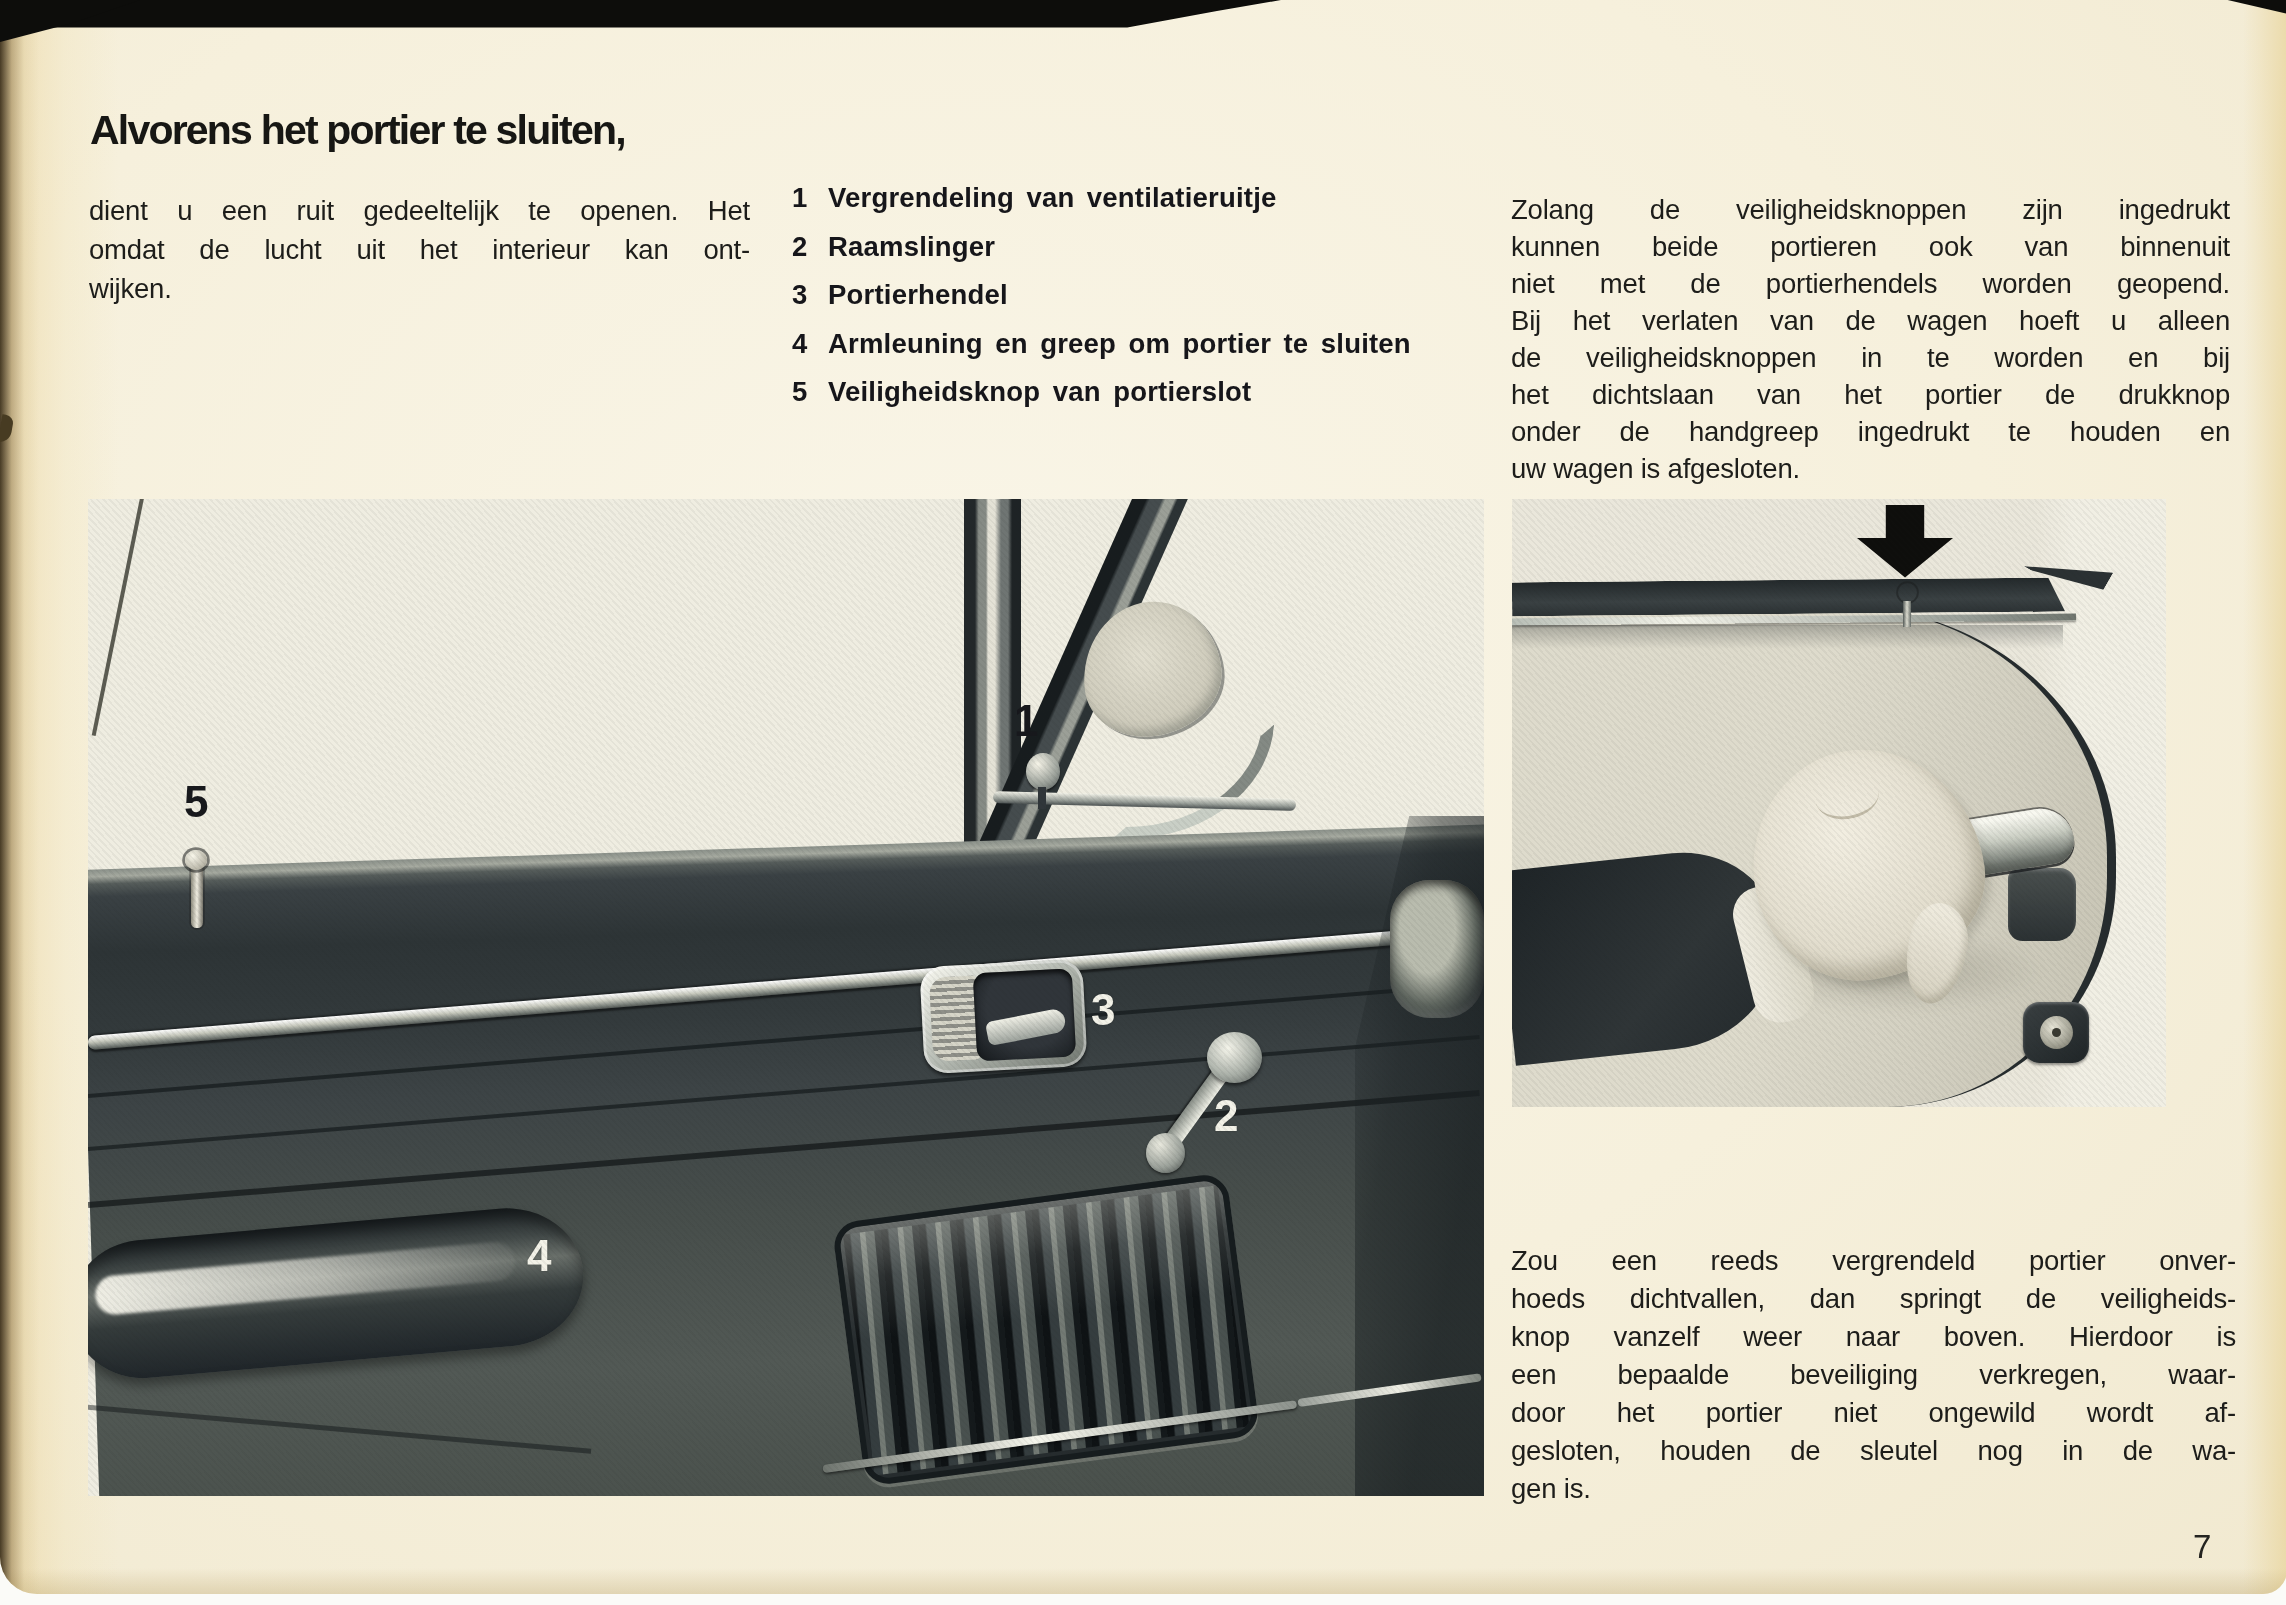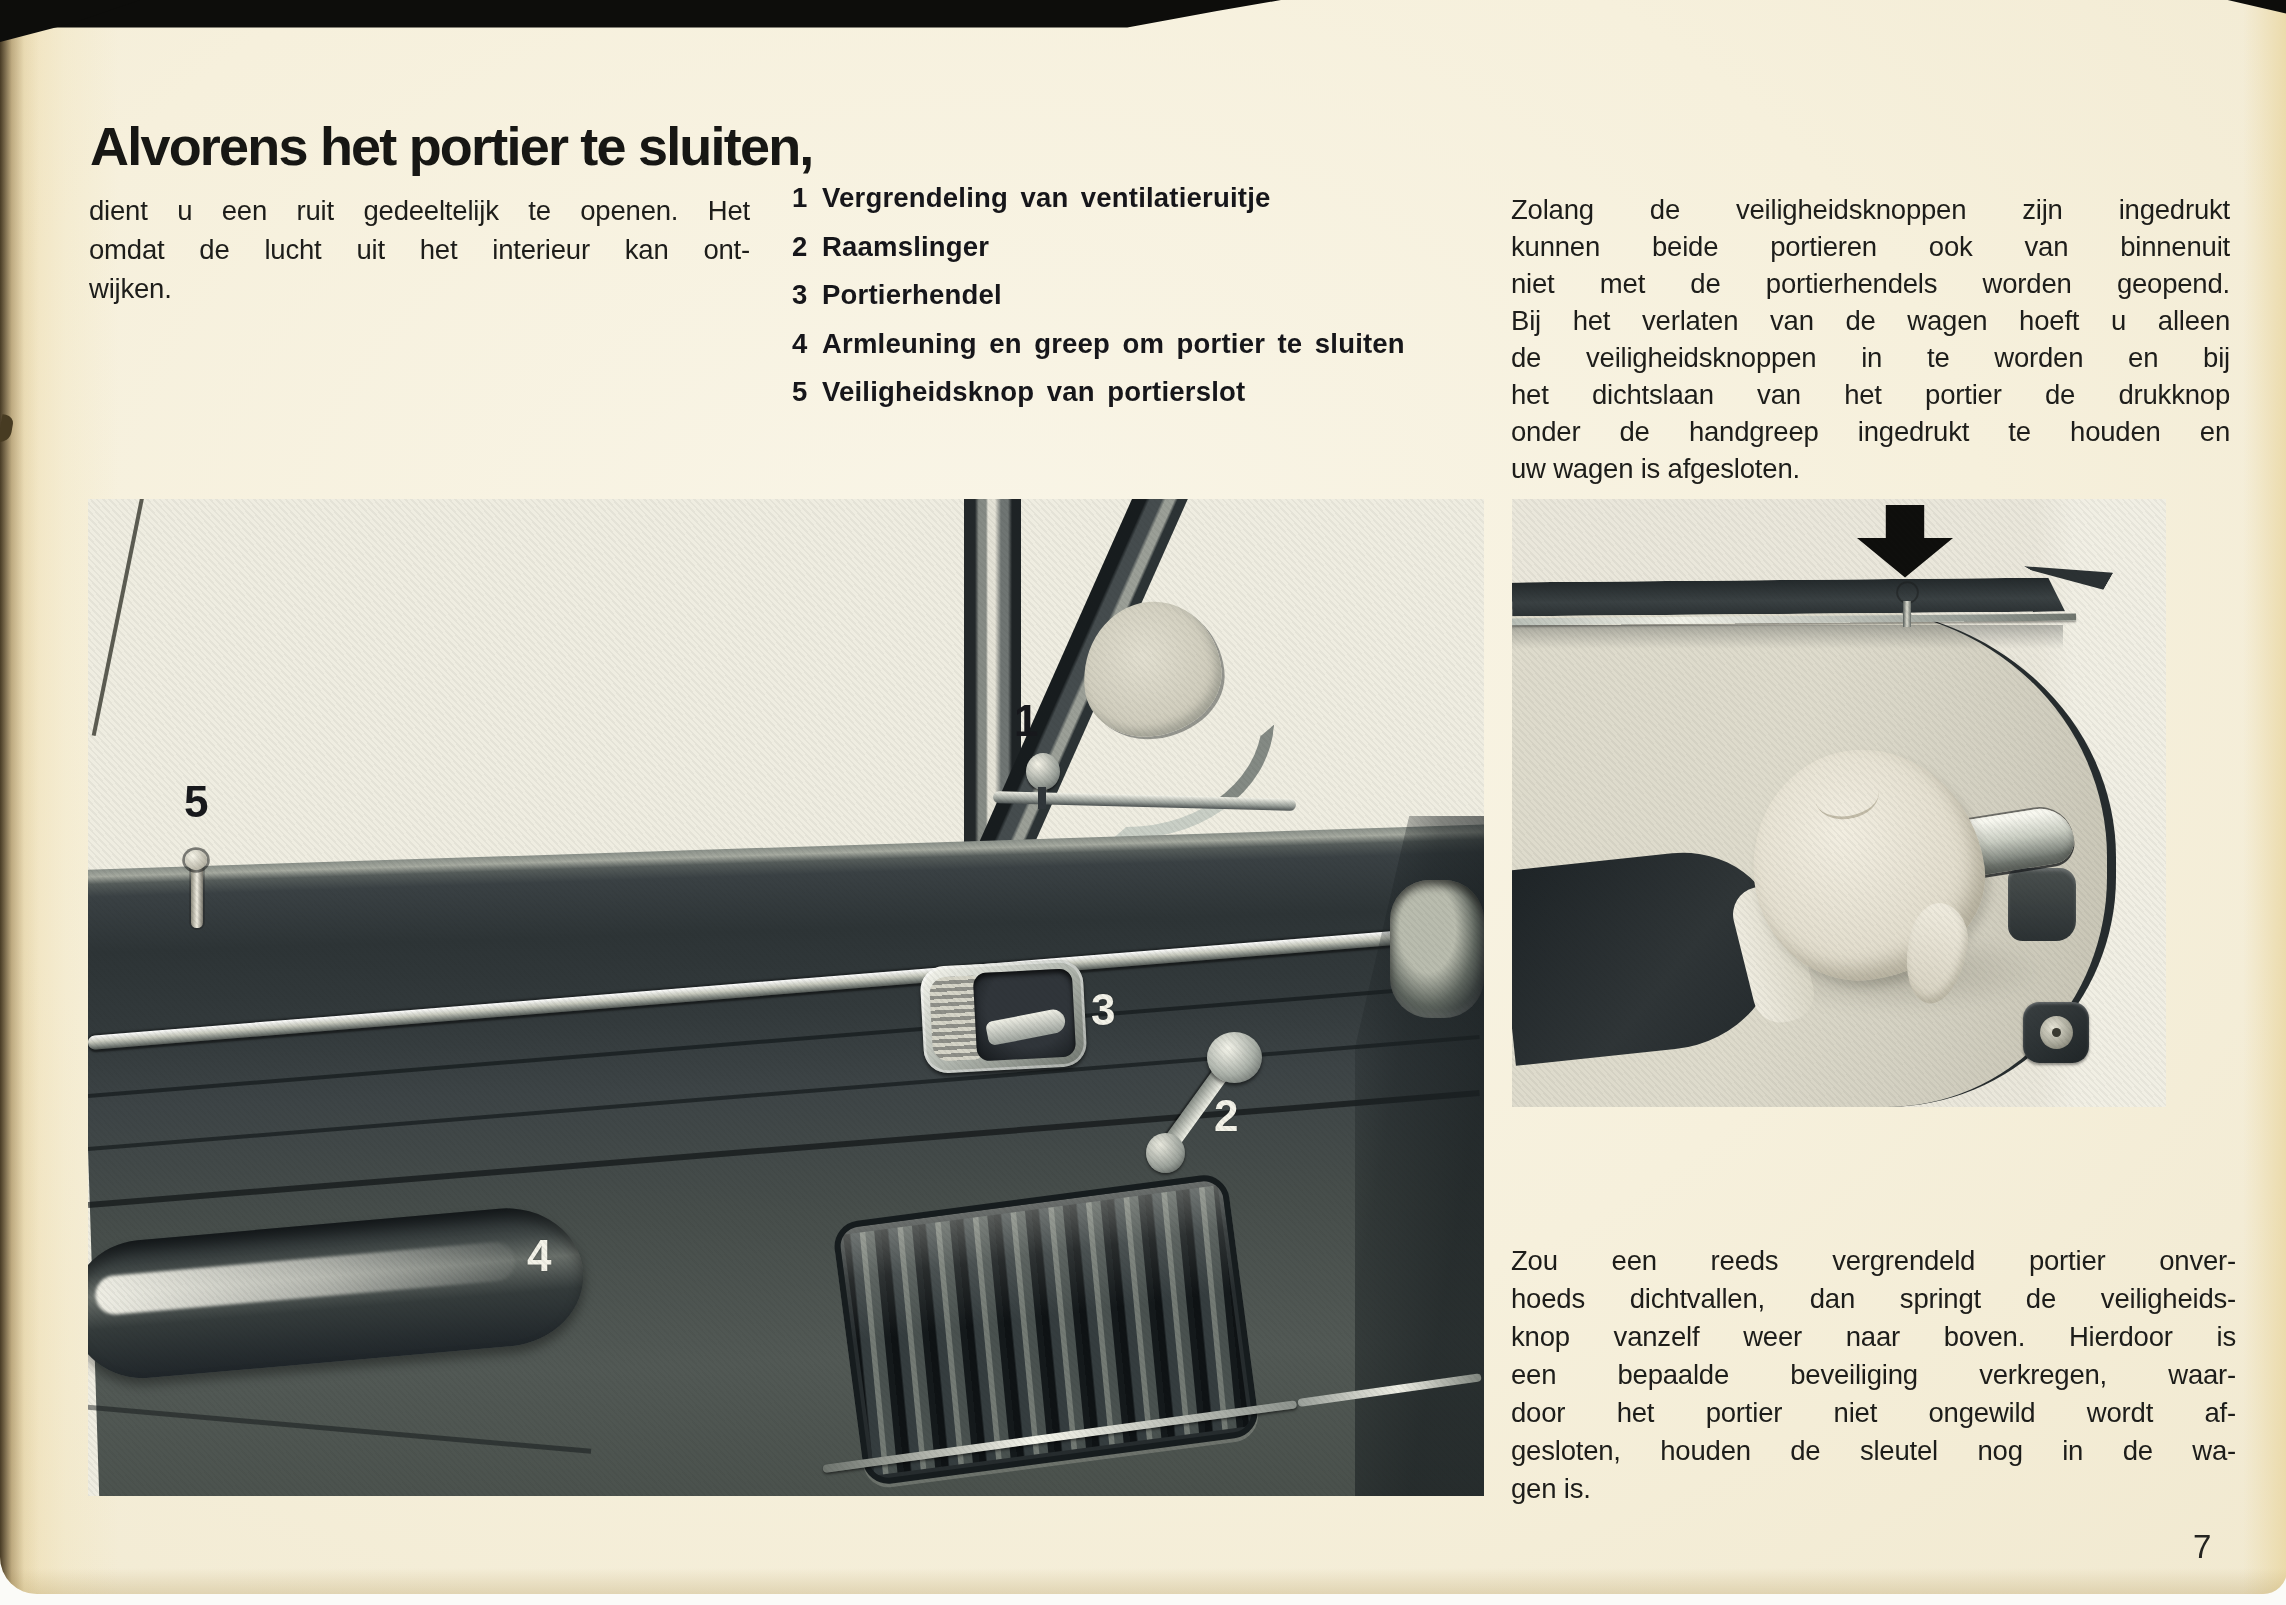--- a/index.html
+++ b/index.html
@@ -19,32 +19,32 @@
              background:linear-gradient(0deg, rgba(180,155,95,.3), rgba(0,0,0,0));}
   .cover-bar{position:absolute;left:0;top:0;width:1281px;height:27.5px;background:#0d0d0b;
              clip-path:polygon(0 0,100% 0,95% 40%,88% 100%,0 100%);}
   .cover-corner{position:absolute;left:0;top:0;width:140px;height:42px;background:#0d0d0b;
              clip-path:polygon(0 0,100% 0,52% 55%,0 100%);}
   .cover-tr{position:absolute;right:0;top:0;width:66px;height:13.8px;background:#0d0d0b;
              clip-path:polygon(10% 0,100% 0,100% 100%);}
   .edge-notch{position:absolute;left:0;top:415px;width:12px;height:27.5px;background:#473b22;
              border-radius:0 9.2px 13px 0;transform:rotate(10deg);}
   
-  .title{position:absolute;left:90px;top:83px;font-weight:700;font-size:54px;line-height:1;
+  .title{position:absolute;left:90px;top:83px;font-weight:700;font-size:41px;line-height:1;
          letter-spacing:-1.8px;color:#171714;white-space:nowrap;}
   .col{position:absolute;font-size:27.5px;letter-spacing:-0.2px;margin-top:7px;}
   .col-intro{left:89px;top:184px;width:661px;line-height:39px;}
   .col-right{left:1511px;top:184px;width:719px;line-height:37px;}
   .para-bottom{position:absolute;left:1511px;top:1242px;width:725px;font-size:27.5px;line-height:38px;letter-spacing:-0.2px;}
   .jline{text-align:justify;text-align-last:justify;}
   .lline{text-align:left;}
   .legend{position:absolute;left:792px;top:184px;width:693px;font-weight:700;font-size:27.5px;color:#16161a;}
   .legend-item{display:flex;margin-bottom:21px;line-height:27.5px;}
   .legend-num{width:29px;flex:none;}
-  .legend-label{margin-left:1px;word-spacing:4.6px;letter-spacing:0.2px;white-space:nowrap;}
+  .legend-label{margin-left:7px;word-spacing:4.6px;letter-spacing:0.2px;white-space:nowrap;}
   .page-num{position:absolute;left:2193px;top:1528px;font-size:33px;color:#242420;}
 
   
   .photo{position:absolute;overflow:hidden;}
   .photo *{position:absolute;}
   .halftone{left:0;top:0;width:100%;height:100%;
             background:repeating-linear-gradient(47deg, rgba(30,32,30,.05) 0 1.8px, rgba(0,0,0,0) 1.8px 4.6px);}
   .callout{font-weight:700;font-size:44px;line-height:1;font-family:"Liberation Sans",sans-serif;}
   .callout.dark{color:#17181c;}
   .callout.light{color:#f3f2e8;text-shadow:0 0 1.8px rgba(0,0,0,.3);}

